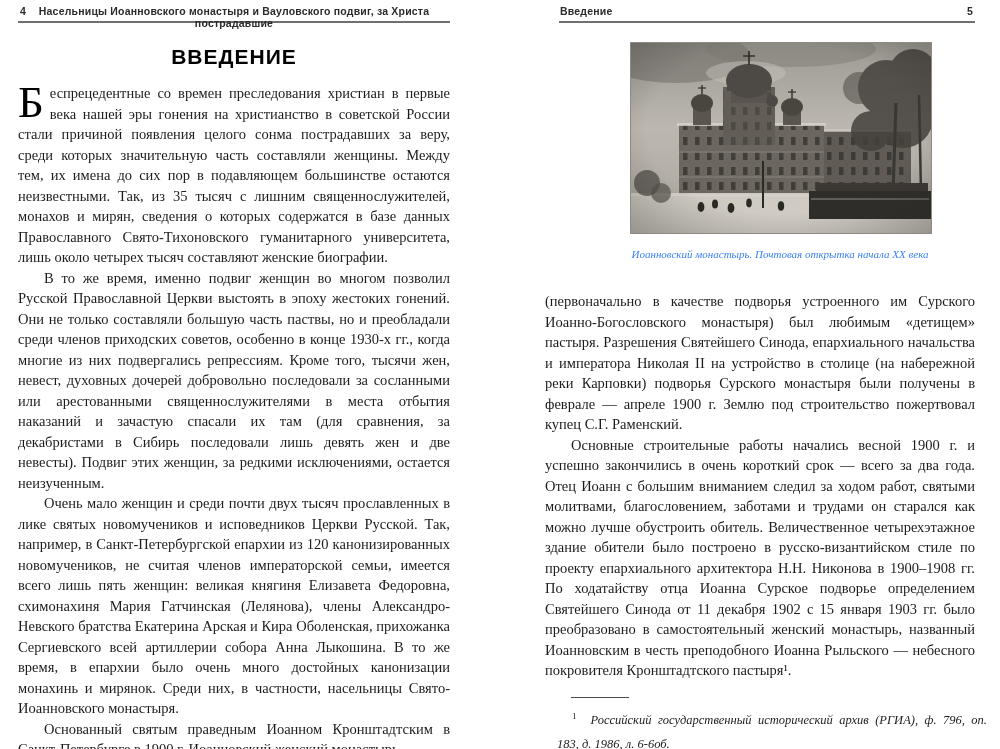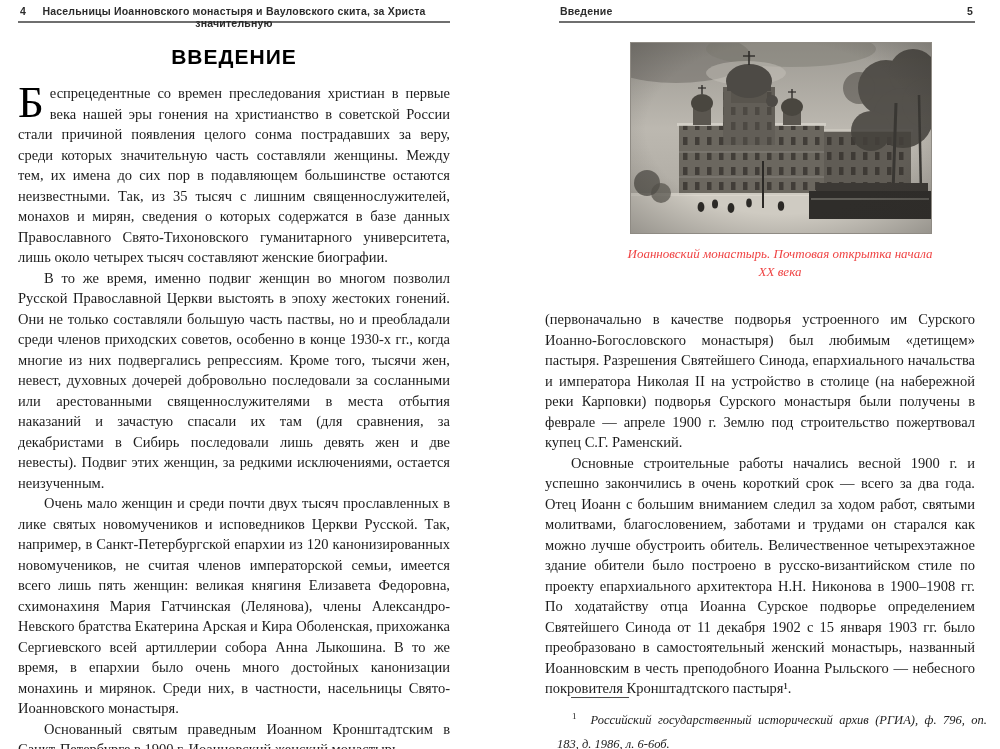--- a/index.html
+++ b/index.html
@@ -69,23 +69,23 @@
     margin-left:85px;
     border:1px solid #8f8b84;
     box-sizing:content-box;
     display:block;
   }
   .photo-caption {
     margin:11px 0 0 75px;
     width:320px;
     text-align:center;
     font-style:italic;
-    font-size:13px;
+    font-size:11px;
     line-height:18px;
-    color:#ef4444;
+    color:#3b82f6;
   }
 
   .page-right .body-text { margin-top:28px; }
 
   
   .footnote {
     position:absolute;
     top:697px; left:12px;
     width:430px;
     font-size:12.5px;
@@ -100,21 +100,21 @@
   }
   .footnote-body { padding-left:0; }
   .footnote sup { font-style:normal; font-size:9px; padding:0 14px 0 15px; }
 </style>
 </head>
 <body>
 
 <div class="page page-left">
   <div class="runhead">
     <span class="pagenum-left">4</span>
-    <span class="rt-center">Насельницы Иоанновского монастыря и Вауловского скита, за Христа значительную</span>
+    <span class="rt-center">Насельницы Иоанновского монастыря и Вауловского подвиг, за Христа пострадавшие</span>
   </div>
   <div class="headrule"></div>
 
   <h1 class="chapter-title">ВВЕДЕНИЕ</h1>
 
   <div class="body-text">
     <p class="no-indent"><span class="dropcap">Б</span><span>еспрецедентные со времен преследования христиан в первые века нашей эры гонения на христианство в советской России стали причиной появления целого сонма пострадавших за веру, среди которых значительную часть составляли женщины. Между тем, их имена до сих пор в подавляющем большинстве остаются неизвестными. Так, из 35 тысяч с лишним священнослужителей, монахов и мирян, сведения о которых содержатся в базе данных Православного Свято-Тихоновского гуманитарного университета, лишь около четырех тысяч составляют женские биографии.</span></p>
     <p>В то же время, именно подвиг женщин во многом позволил Русской Православной Церкви выстоять в эпоху жестоких гонений. Они не только составляли большую часть паствы, но и преобладали среди членов приходских советов, особенно в конце 1930-х гг., когда многие из них подвергались репрессиям. Кроме того, тысячи жен, невест, духовных дочерей добровольно последовали за сосланными или арестованными священнослужителями в места отбытия наказаний и зачастую спасали их там (для сравнения, за декабристами в Сибирь последовали лишь девять жен и две невесты). Подвиг этих женщин, за редкими исключениями, остается неизученным.</p>
     <p>Очень мало женщин и среди почти двух тысяч прославленных в лике святых новомучеников и исповедников Церкви Русской. Так, например, в Санкт-Петербургской епархии из 120 канонизированных новомучеников, не считая членов императорской семьи, имеется всего лишь пять женщин: великая княгиня Елизавета Федоровна, схимонахиня Мария Гатчинская (Лелянова), члены Александро-Невского братства Екатерина Арская и Кира Оболенская, прихожанка Сергиевского всей артиллерии собора Анна Лыкошина. В то же время, в епархии было очень много достойных канонизации монахинь и мирянок. Среди них, в частности, насельницы Свято-Иоанновского монастыря.</p>
     <p>Основанный святым праведным Иоанном Кронштадтским в Санкт-Петербурге в 1900 г. Иоанновский женский монастырь</p>

